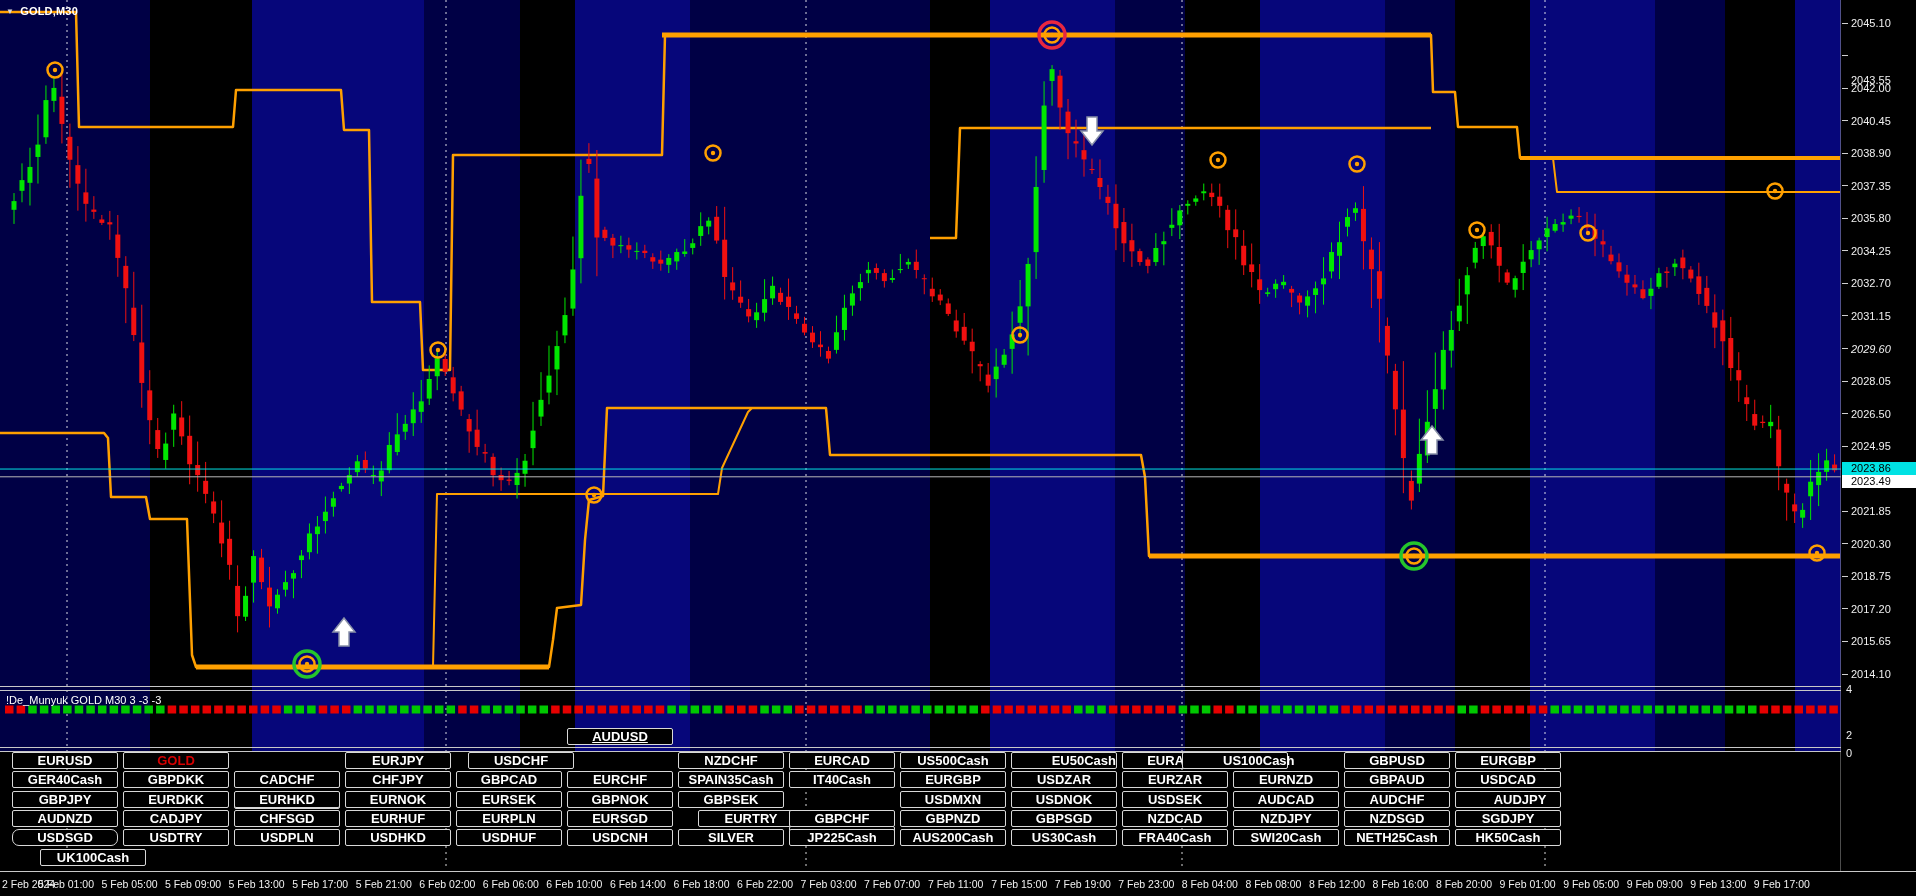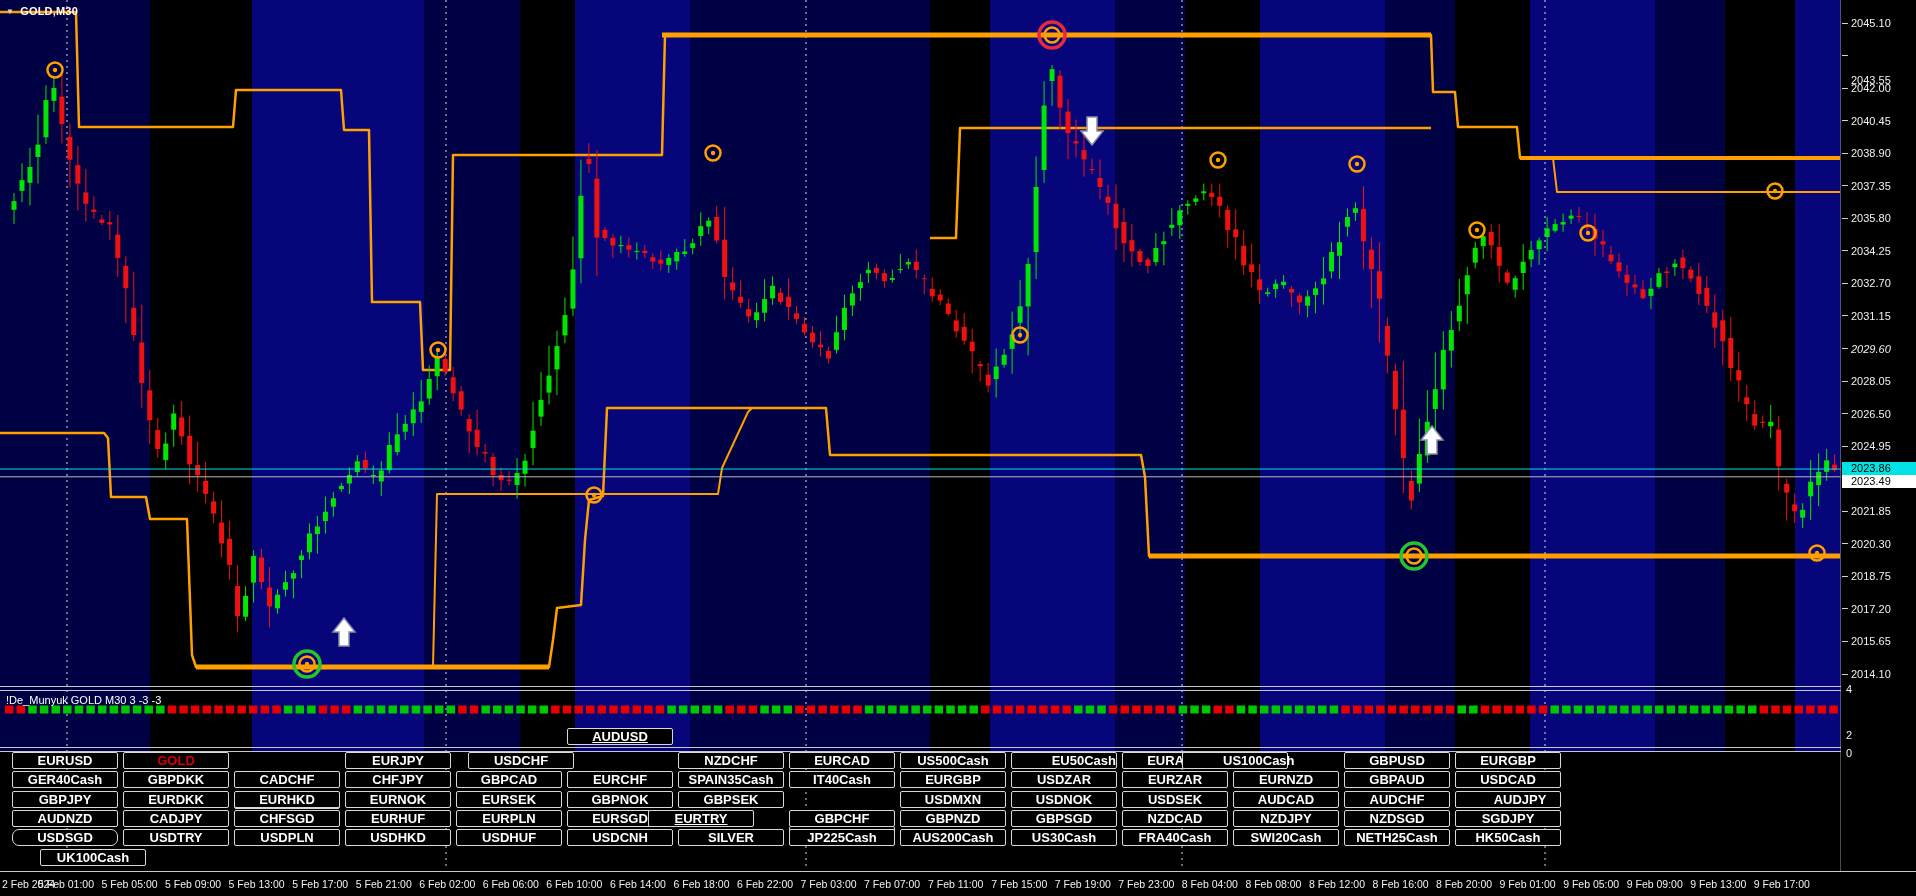--- a/index.html
+++ b/index.html
@@ -965,21 +965,21 @@
       <div class="wl-btn" style="left: 1122px; top: 790.6px;">USDSEK</div>
       <div class="wl-btn" style="left: 1233px; top: 790.6px;">AUDCAD</div>
       <div class="wl-btn" style="left: 1344px; top: 790.6px;">AUDCHF</div>
       <div class="wl-btn" style="left: 1455px; top: 790.6px; padding-left: 24px;">AUDJPY</div>
       <div class="wl-btn" style="left: 12px; top: 809.9px;">AUDNZD</div>
       <div class="wl-btn" style="left: 123px; top: 809.9px;">CADJPY</div>
       <div class="wl-btn" style="left: 234px; top: 809.9px;">CHFSGD</div>
       <div class="wl-btn" style="left: 345px; top: 809.9px;">EURHUF</div>
       <div class="wl-btn" style="left: 456px; top: 809.9px;">EURPLN</div>
       <div class="wl-btn" style="left: 567px; top: 809.9px;">EURSGD</div>
-      <div class="wl-btn" style="left: 648px; top: 809.9px; text-decoration: underline;">EURTRY</div>
+      <div class="wl-btn" style="left: 698px; top: 809.9px;">EURTRY</div>
       <div class="wl-btn" style="left: 789px; top: 809.9px;">GBPCHF</div>
       <div class="wl-btn" style="left: 900px; top: 809.9px;">GBPNZD</div>
       <div class="wl-btn" style="left: 1011px; top: 809.9px;">GBPSGD</div>
       <div class="wl-btn" style="left: 1122px; top: 809.9px;">NZDCAD</div>
       <div class="wl-btn" style="left: 1233px; top: 809.9px;">NZDJPY</div>
       <div class="wl-btn" style="left: 1344px; top: 809.9px;">NZDSGD</div>
       <div class="wl-btn" style="left: 1455px; top: 809.9px;">SGDJPY</div>
       <div class="wl-btn" style="left: 12px; top: 829.2px; border-radius: 7px;">USDSGD</div>
       <div class="wl-btn" style="left: 123px; top: 829.2px;">USDTRY</div>
       <div class="wl-btn" style="left: 234px; top: 829.2px;">USDPLN</div>

